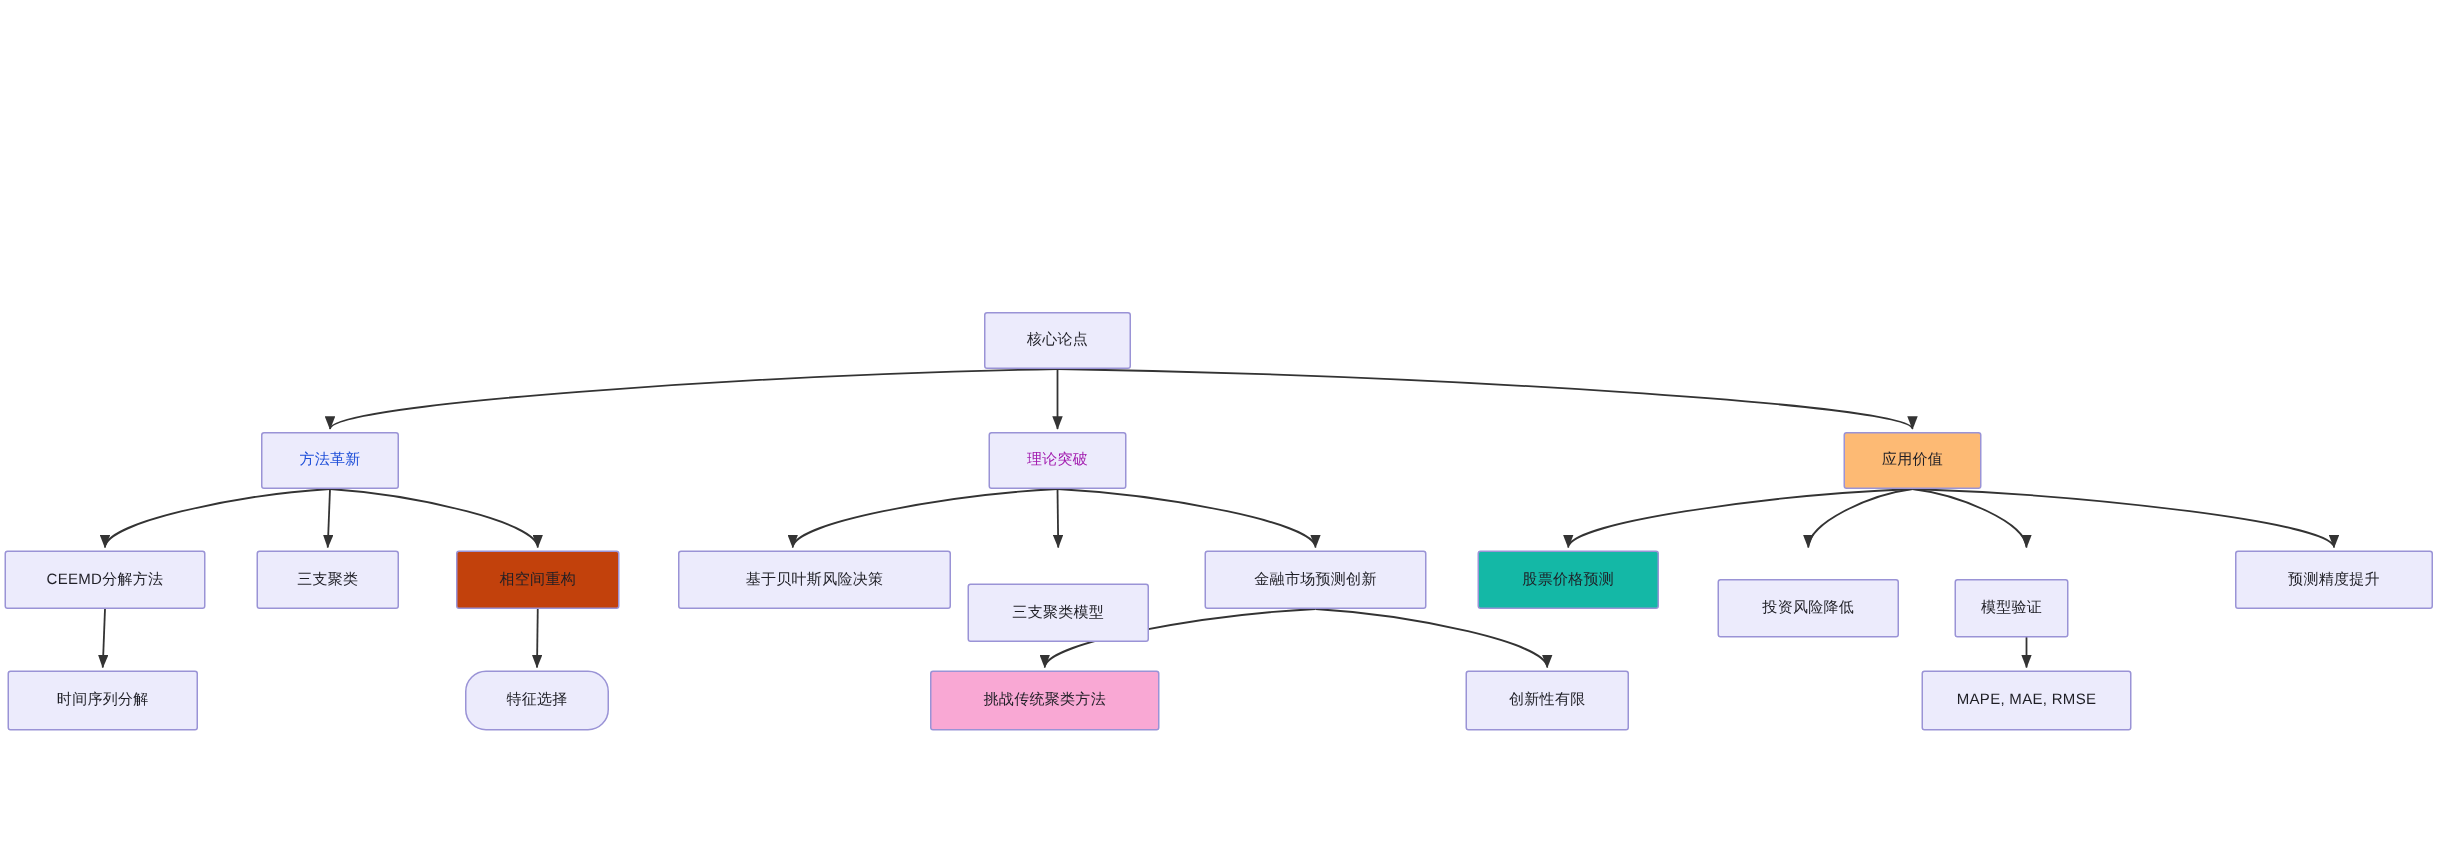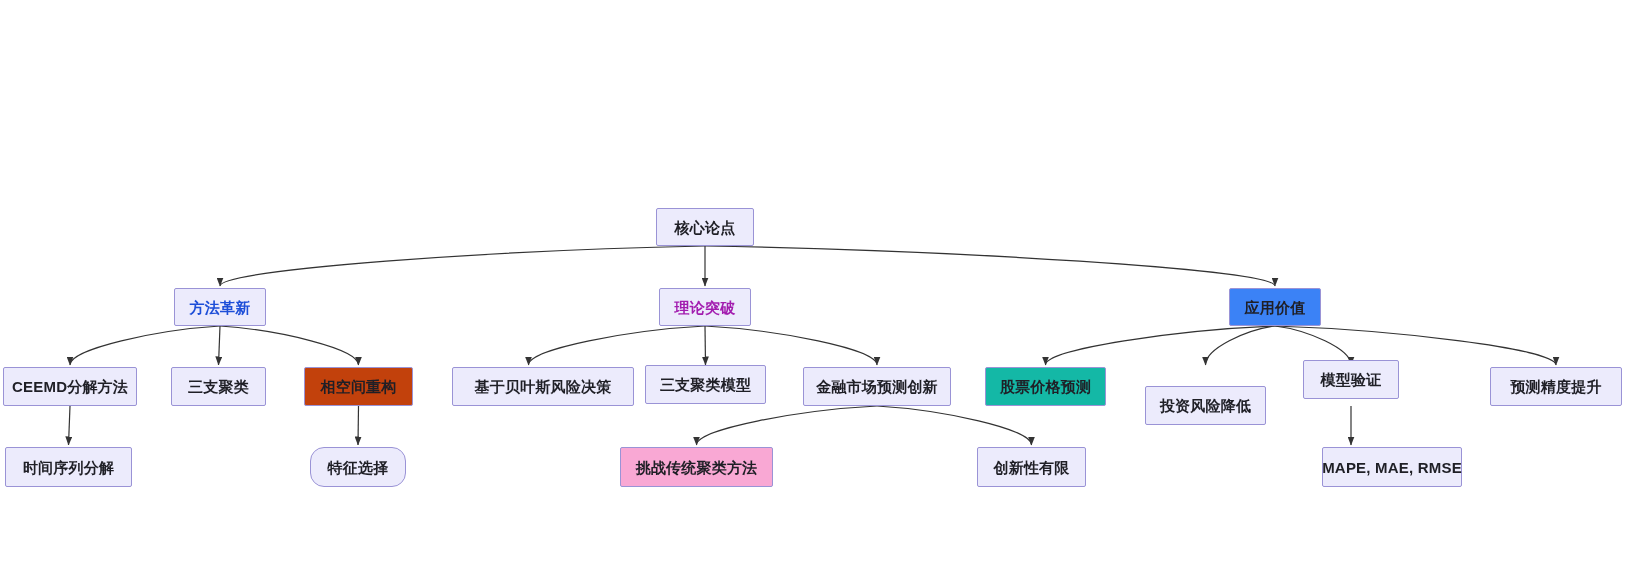--- a/index.html
+++ b/index.html
@@ -28,26 +28,25 @@
   .node {
     position: absolute;
     box-sizing: border-box;
     background: #ecebfc;
     border: 1px solid #9a93d6;
     border-radius: 2px;
     display: flex;
     align-items: center;
     justify-content: center;
     color: #1f1f26;
-    font-size: 15px;
+    font-size: 10px;
     line-height: 1;
     letter-spacing: 0.2px;
     white-space: nowrap;
     padding: 1px 10px;
-    font-weight: bold;
   }
   .node-label {
     display: block;
   }
 </style>
 </head>
 <body>
 
 <div id="diagram-root">
   <svg id="edge-layer" viewBox="0 0 1628 576" xmlns="http://www.w3.org/2000/svg">
@@ -80,62 +79,62 @@
   <div id="node-layer">
       <div class="node" style="left: 656px; top: 208px; width: 98px; height: 38px; background: rgb(236, 235, 252); border-color: rgb(154, 147, 214); color: rgb(31, 31, 38);">
         <span class="node-label">核心论点</span>
       </div>
       <div class="node" style="left: 174px; top: 288px; width: 92px; height: 38px; background: rgb(236, 235, 252); border-color: rgb(154, 147, 214); color: #1d4ed8;">
         <span class="node-label">方法革新</span>
       </div>
       <div class="node" style="left: 659px; top: 288px; width: 92px; height: 38px; background: rgb(236, 235, 252); border-color: rgb(154, 147, 214); color: #a21caf;">
         <span class="node-label">理论突破</span>
       </div>
-      <div class="node" style="left: 1229px; top: 288px; width: 92px; height: 38px; background: #3b82f6; border-color: rgb(154, 147, 214); color: rgb(31, 31, 38);">
+      <div class="node" style="left: 1229px; top: 288px; width: 92px; height: 38px; background: #fdba74; border-color: rgb(154, 147, 214); color: rgb(31, 31, 38);">
         <span class="node-label">应用价值</span>
       </div>
       <div class="node" style="left: 3px; top: 367px; width: 134px; height: 39px; background: rgb(236, 235, 252); border-color: rgb(154, 147, 214); color: rgb(31, 31, 38);">
         <span class="node-label">CEEMD分解方法</span>
       </div>
       <div class="node" style="left: 171px; top: 367px; width: 95px; height: 39px; background: rgb(236, 235, 252); border-color: rgb(154, 147, 214); color: rgb(31, 31, 38);">
         <span class="node-label">三支聚类</span>
       </div>
       <div class="node" style="left: 304px; top: 367px; width: 109px; height: 39px; background: #c2410c; border-color: rgb(154, 147, 214); color: rgb(31, 31, 38);">
         <span class="node-label">相空间重构</span>
       </div>
       <div class="node" style="left: 452px; top: 367px; width: 182px; height: 39px; background: rgb(236, 235, 252); border-color: rgb(154, 147, 214); color: rgb(31, 31, 38);">
         <span class="node-label">基于贝叶斯风险决策</span>
       </div>
-      <div class="node" style="left: 645px; top: 365px; width: 121px; height: 39px; background: rgb(236, 235, 252); border-color: rgb(154, 147, 214); color: rgb(31, 31, 38);">
+      <div class="node" style="left: 645px; top: 389px; width: 121px; height: 39px; background: rgb(236, 235, 252); border-color: rgb(154, 147, 214); color: rgb(31, 31, 38);">
         <span class="node-label">三支聚类模型</span>
       </div>
       <div class="node" style="left: 803px; top: 367px; width: 148px; height: 39px; background: rgb(236, 235, 252); border-color: rgb(154, 147, 214); color: rgb(31, 31, 38);">
         <span class="node-label">金融市场预测创新</span>
       </div>
       <div class="node" style="left: 985px; top: 367px; width: 121px; height: 39px; background: #14b8a6; border-color: rgb(154, 147, 214); color: rgb(31, 31, 38);">
         <span class="node-label">股票价格预测</span>
       </div>
       <div class="node" style="left: 1145px; top: 367px; width: 121px; height: 39px; background: rgb(236, 235, 252); border-color: rgb(154, 147, 214); color: rgb(31, 31, 38); margin-top: 19px;">
         <span class="node-label">投资风险降低</span>
       </div>
-      <div class="node" style="left: 1303px; top: 360px; width: 96px; height: 39px; background: rgb(236, 235, 252); border-color: rgb(154, 147, 214); color: rgb(31, 31, 38);">
+      <div class="node" style="left: 1303px; top: 386px; width: 76px; height: 39px; background: rgb(236, 235, 252); border-color: rgb(154, 147, 214); color: rgb(31, 31, 38);">
         <span class="node-label">模型验证</span>
       </div>
       <div class="node" style="left: 1490px; top: 367px; width: 132px; height: 39px; background: rgb(236, 235, 252); border-color: rgb(154, 147, 214); color: rgb(31, 31, 38);">
         <span class="node-label">预测精度提升</span>
       </div>
       <div class="node" style="left: 5px; top: 447px; width: 127px; height: 40px; background: rgb(236, 235, 252); border-color: rgb(154, 147, 214); color: rgb(31, 31, 38);">
         <span class="node-label">时间序列分解</span>
       </div>
       <div class="node" style="left: 310px; top: 447px; width: 96px; height: 40px; background: rgb(236, 235, 252); border-color: rgb(154, 147, 214); color: rgb(31, 31, 38); border-radius: 14px;">
         <span class="node-label">特征选择</span>
       </div>
       <div class="node" style="left: 620px; top: 447px; width: 153px; height: 40px; background: #f9a8d4; border-color: rgb(154, 147, 214); color: rgb(31, 31, 38);">
         <span class="node-label">挑战传统聚类方法</span>
       </div>
       <div class="node" style="left: 977px; top: 447px; width: 109px; height: 40px; background: rgb(236, 235, 252); border-color: rgb(154, 147, 214); color: rgb(31, 31, 38);">
         <span class="node-label">创新性有限</span>
       </div>
-      <div class="node" style="left: 1281px; top: 447px; width: 140px; height: 40px; background: rgb(236, 235, 252); border-color: rgb(154, 147, 214); color: rgb(31, 31, 38); margin-left: 41px;">
+      <div class="node" style="left: 1281px; top: 447px; width: 140px; height: 40px; background: rgb(236, 235, 252); border-color: rgb(154, 147, 214); color: rgb(31, 31, 38);">
         <span class="node-label">MAPE, MAE, RMSE</span>
       </div>
     </div>
 </div>
 
 </body></html>

